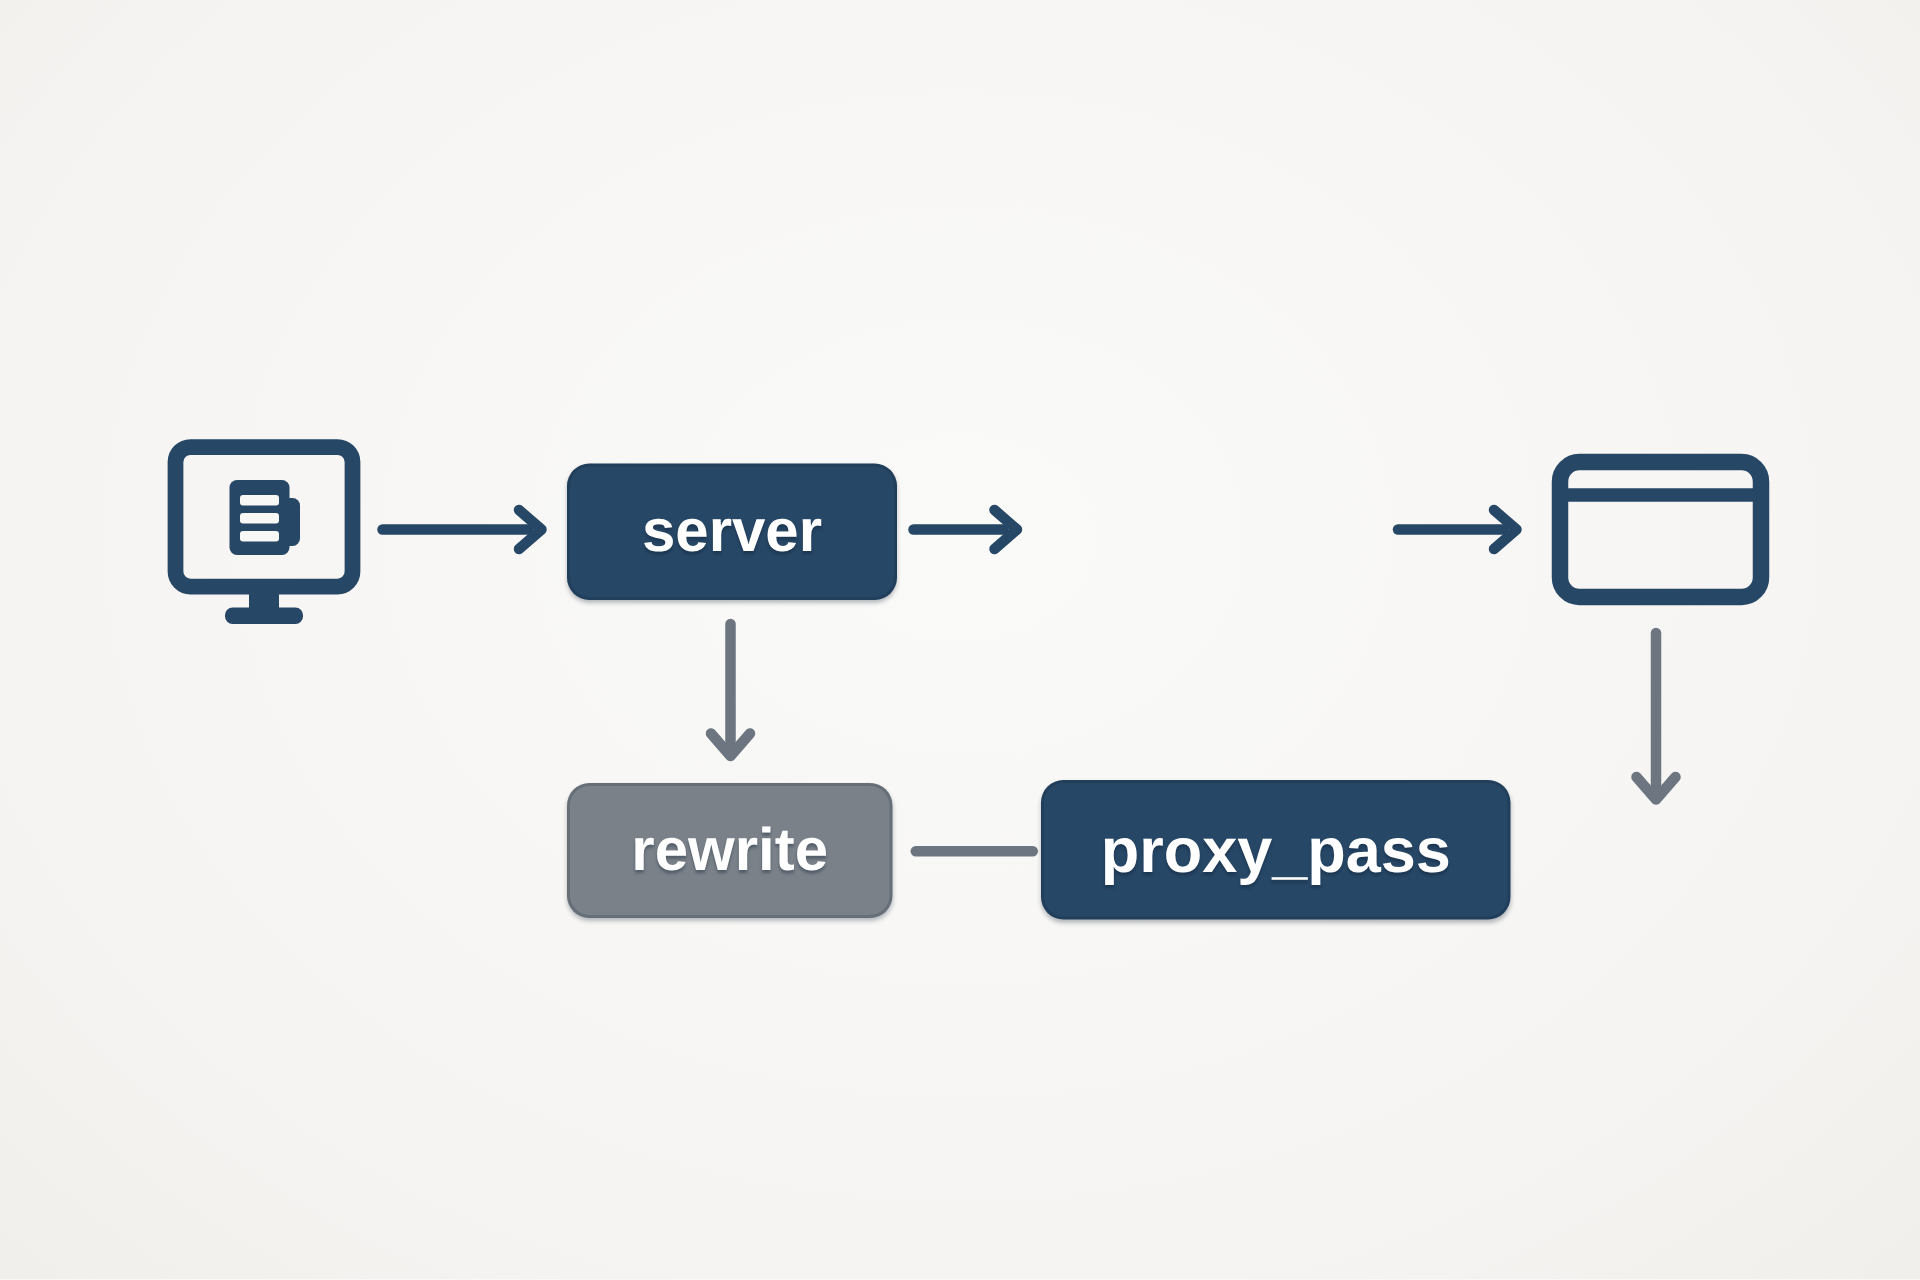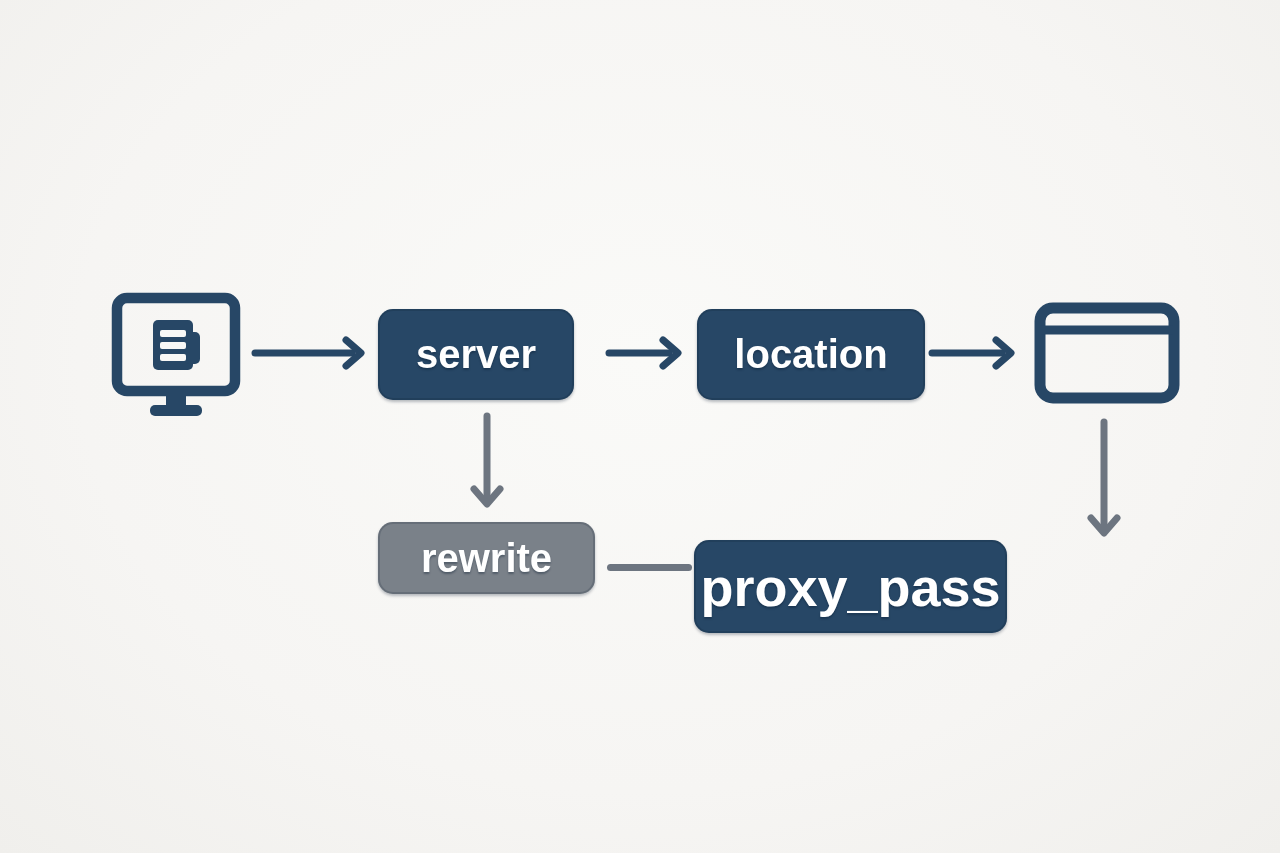--- a/index.html
+++ b/index.html
@@ -14,24 +14,24 @@
     color:#2f4d6b; text-shadow:0 1px 1px rgba(20,40,70,.25);
   }
   .node {
     position:absolute; display:flex; align-items:center; justify-content:center;
     border-radius:15px; color:#ffffff; font-weight:700; font-size:40px;
     text-shadow:0 2px 2px rgba(10,25,45,.35);
     box-shadow:0 2px 3px rgba(25,40,60,.30), inset 0 0 0 2px rgba(10,25,45,.18);
   }
   .node.navy { background:#274766; }
   .node.gray { background:#7a8189; }
-  .node-server     { left:378px; top:309px; width:196px; height:91px; }
+  .node-server     { left:378px; top:309px; width:220px; height:91px; }
   .node-location   { left:697px; top:309px; width:228px; height:91px; }
-  .node-rewrite    { left:378px; top:522px; width:217px; height:72px; }
-  .node-proxy-pass { left:694px; top:540px; width:313px; height:93px; font-size:54px; }
+  .node-rewrite    { left:378px; top:522px; width:217px; height:90px; }
+  .node-proxy-pass { left:694px; top:520px; width:313px; height:93px; font-size:42px; }
   svg.abs { position:absolute; }
   .connector-line {
     position:absolute; left:607px; top:564px; width:85px; height:7px;
     background:#6d7580; border-radius:4px;
   }
   .return-label {
     position:absolute; left:1040px; top:558px; width:140px; text-align:center;
     font-size:37px; font-weight:700; letter-spacing:3px; color:#454f5b;
   }
 </style>
@@ -59,23 +59,20 @@
 
   <div class="node navy node-server">
     <span>server</span>
   </div>
 
   <svg class="abs" style="left:605px;top:333px" width="82" height="40" viewBox="0 0 82 40">
     <line x1="4" y1="20" x2="64" y2="20" stroke="#274766" stroke-width="7" stroke-linecap="round"></line>
     <polyline points="58,7 73,20 58,33" fill="none" stroke="#274766" stroke-width="7" stroke-linecap="round" stroke-linejoin="round"></polyline>
   </svg>
 
-  <div class="node navy node-location">
-    <span>location</span>
-  </div>
 
   <svg class="abs" style="left:928px;top:333px" width="92" height="40" viewBox="0 0 92 40">
     <line x1="4" y1="20" x2="74" y2="20" stroke="#274766" stroke-width="7" stroke-linecap="round"></line>
     <polyline points="68,7 83,20 68,33" fill="none" stroke="#274766" stroke-width="7" stroke-linecap="round" stroke-linejoin="round"></polyline>
   </svg>
 
   <svg class="abs" style="left:1034px;top:302px" width="146" height="102" viewBox="0 0 146 102">
     <rect x="6" y="6" width="134" height="90" rx="13" fill="none" stroke="#274766" stroke-width="11"></rect>
     <line x1="7" y1="28" x2="139" y2="28" stroke="#274766" stroke-width="9"></line>
   </svg>

